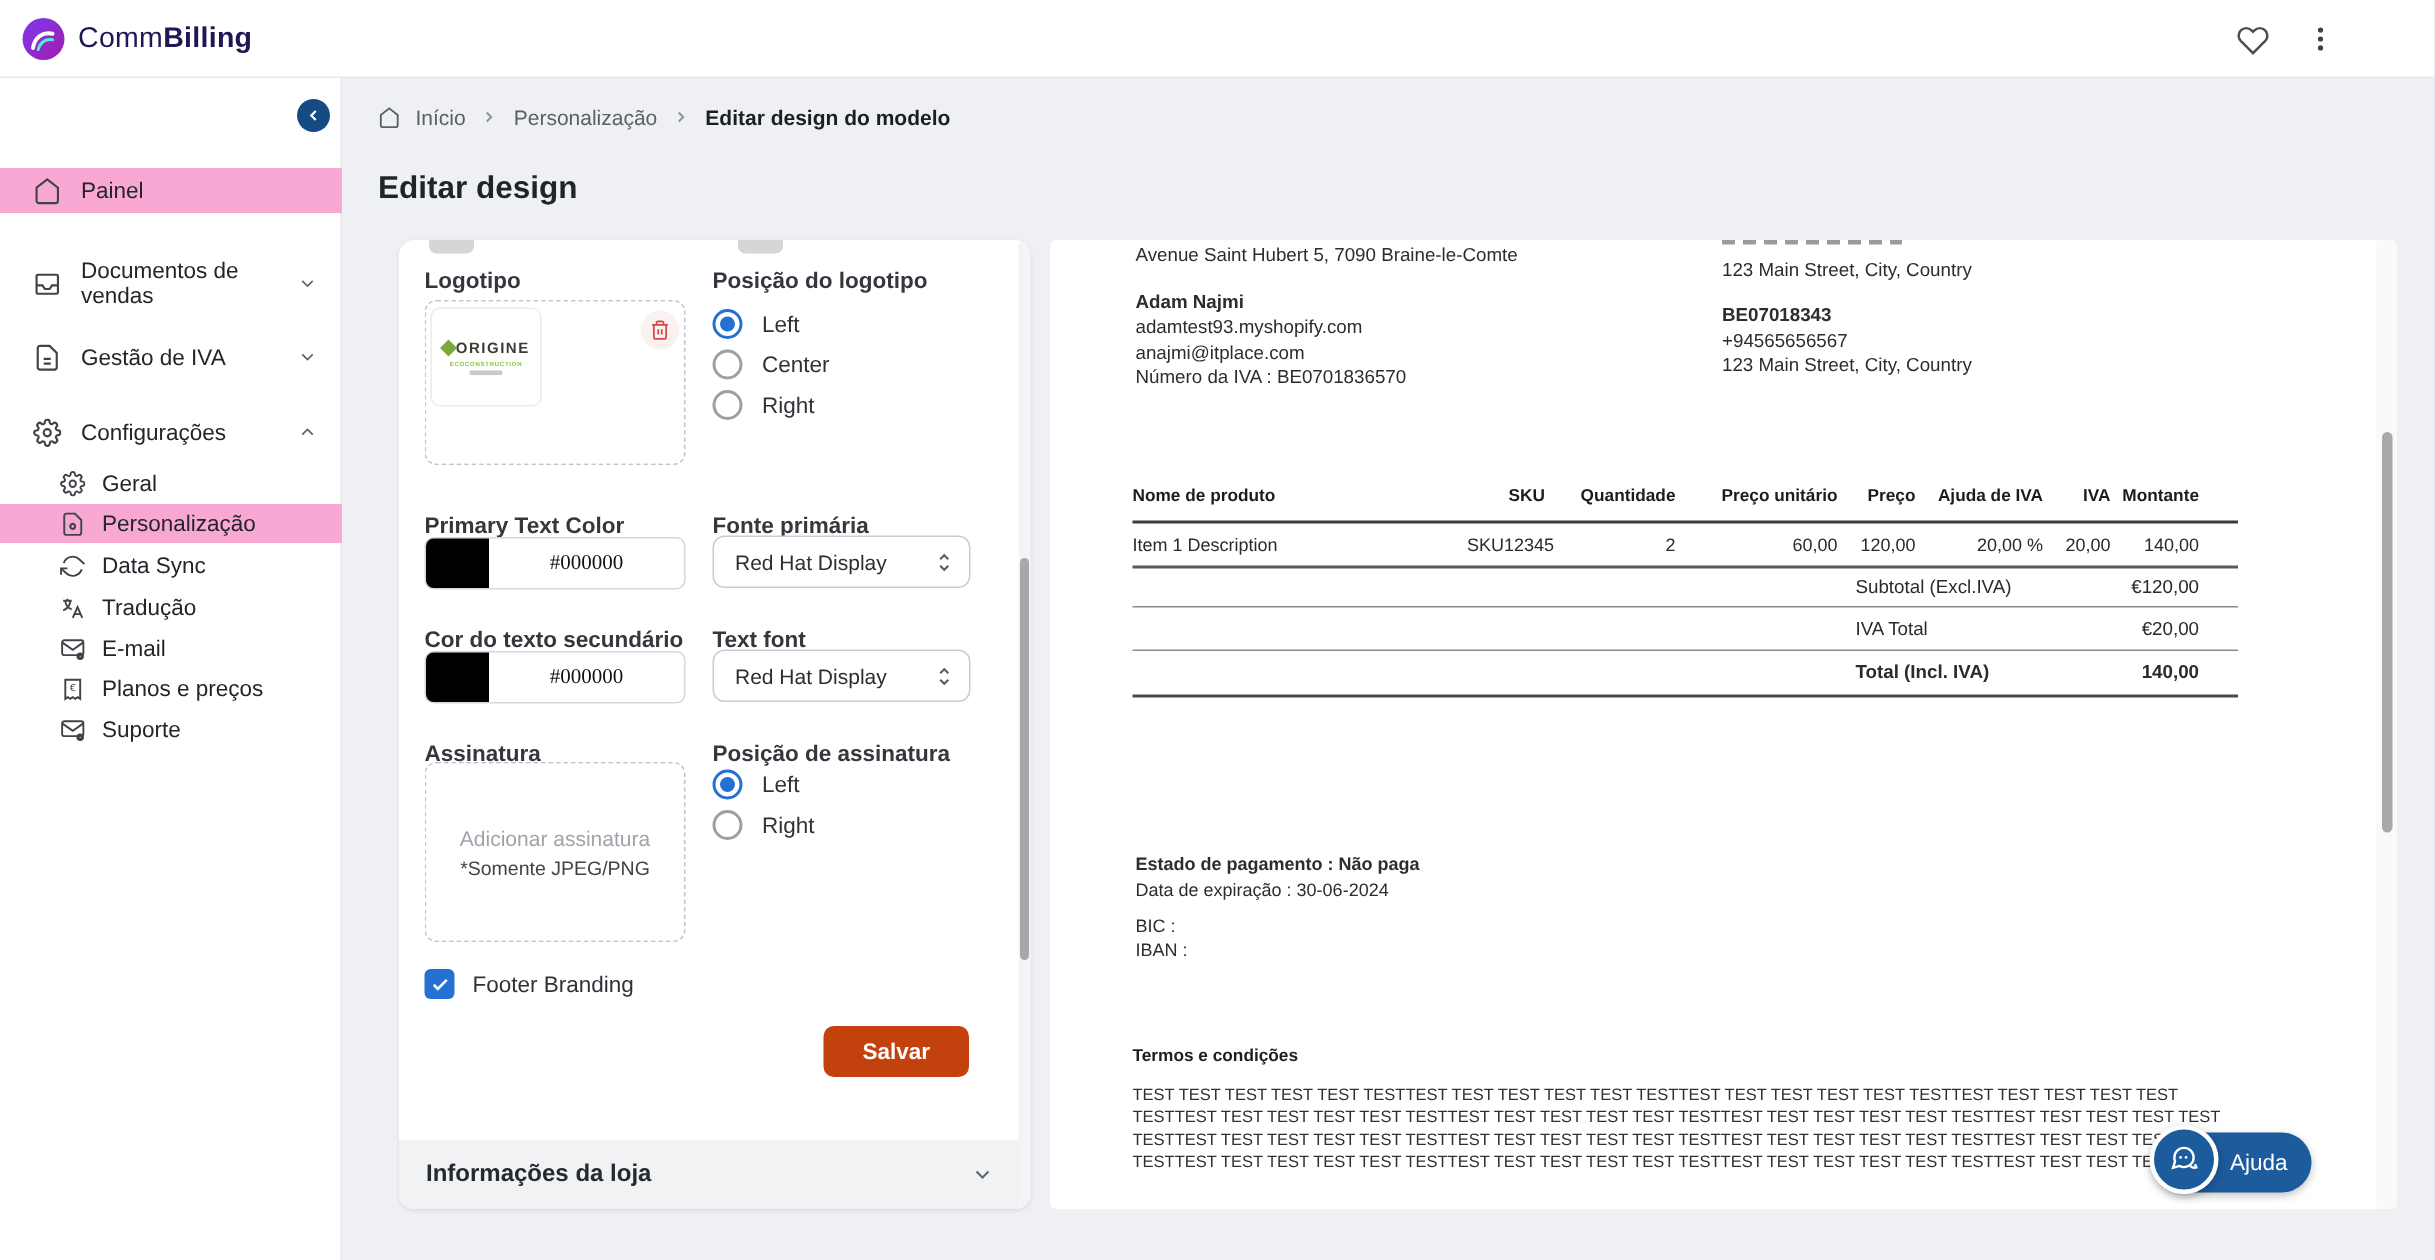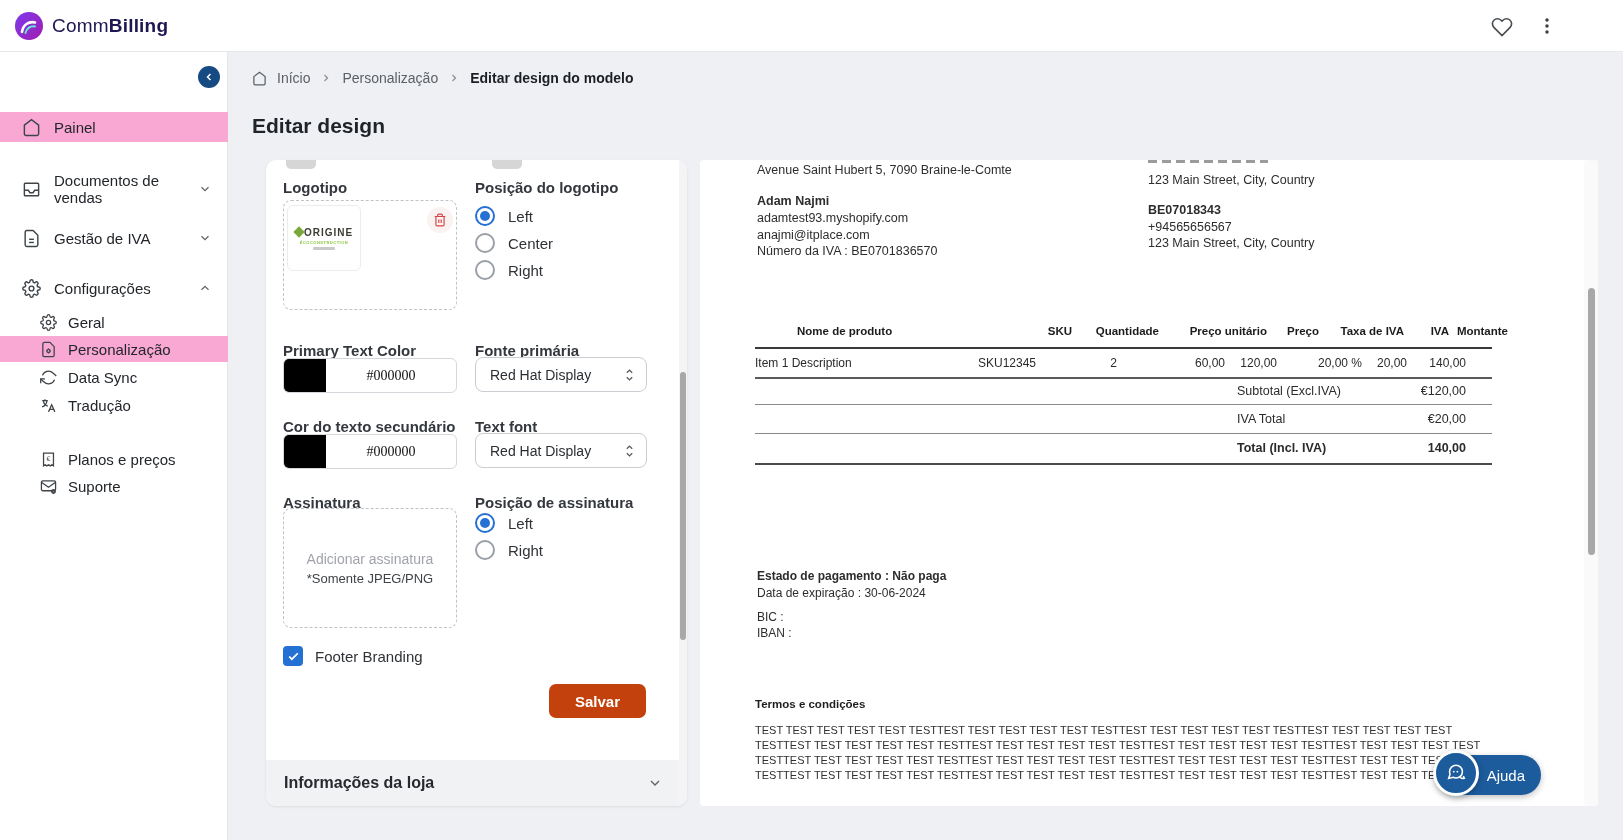--- a/index.html
+++ b/index.html
@@ -214,20 +214,31 @@
     <div class="side-item side-sub" style="top:341px;height:24px;">
       <span class="s-icon">
         <svg viewBox="0 0 24 24" fill="none" stroke="currentColor" stroke-width="1.8">
             <path d="M3 5h8M7 3v2M5 5c0 4 3 7 6 8M10 5c-1 5-4 8-7 9"></path>
             <path d="M12 21l4.5-10L21 21M13.6 17.5h5.8"></path>
           </svg>
       </span>
       <span class="s-label">Tradução</span>
     </div>
 
+    <div class="side-item side-sub" style="top:368px;height:24px;">
+      <span class="s-icon">
+        <svg viewBox="0 0 24 24" fill="none" stroke="currentColor" stroke-width="1.8">
+            <rect x="2" y="4" width="20" height="14" rx="2"></rect>
+            <polyline points="22 6 12 13 2 6"></polyline>
+            <circle cx="19" cy="19" r="2.6" fill="#fff"></circle>
+            <circle cx="19" cy="19" r="1.4"></circle>
+          </svg>
+      </span>
+      <span class="s-label">E-mail</span>
+    </div>
 
     <div class="side-item side-sub" style="top:395px;height:24px;">
       <span class="s-icon">
         <svg viewBox="0 0 24 24" fill="none" stroke="currentColor" stroke-width="1.8">
             <path d="M5 3h14v18l-2.3-1.6L14.4 21l-2.4-1.6L9.6 21l-2.3-1.6L5 21z"></path>
             <text x="12" y="13.5" text-anchor="middle" font-size="9" fill="currentColor" stroke="none" font-family="DejaVu Sans,sans-serif">€</text>
           </svg>
       </span>
       <span class="s-label">Planos e preços</span>
     </div>
@@ -393,27 +404,27 @@
     <div class="inv abs" style="left:57px;top:83px;">Número da IVA : BE0701836570</div>
 
     <div class="abs" style="left:448px;top:0;width:120px;height:4px;overflow:hidden;">
       <div style="width:100%;height:3px;background:repeating-linear-gradient(90deg,#9b9b9b 0 9px,transparent 9px 14px);"></div>
     </div>
     <div class="inv abs" style="left:448px;top:12px;">123 Main Street, City, Country</div>
     <div class="inv b abs" style="left:448px;top:42px;">BE07018343</div>
     <div class="inv abs" style="left:448px;top:59px;">+94565656567</div>
     <div class="inv abs" style="left:448px;top:75px;">123 Main Street, City, Country</div>
 
-    <div class="trow thead" style="top:165px;margin-left:42px;">
+    <div class="trow thead" style="top:165px;">
       <span class="tc c0">Nome de produto</span>
       <span class="tc c1" style="text-align:right;padding-right:10px;">SKU</span>
       <span class="tc c2">Quantidade</span>
       <span class="tc c3">Preço unitário</span>
       <span class="tc c4">Preço</span>
-      <span class="tc c5">Taxa de IVA</span>
+      <span class="tc c5">Ajuda de IVA</span>
       <span class="tc c6">IVA</span>
       <span class="tc c7">Montante</span>
     </div>
     <div class="hline" style="top:187px;height:2px;background:#3a3a3a;"></div>
 
     <div class="trow tbody" style="top:196px;">
       <span class="tc c0">Item 1 Description</span>
       <span class="tc c1" style="text-align:right;padding-right:4px;">SKU12345</span>
       <span class="tc c2">2</span>
       <span class="tc c3">60,00</span>

